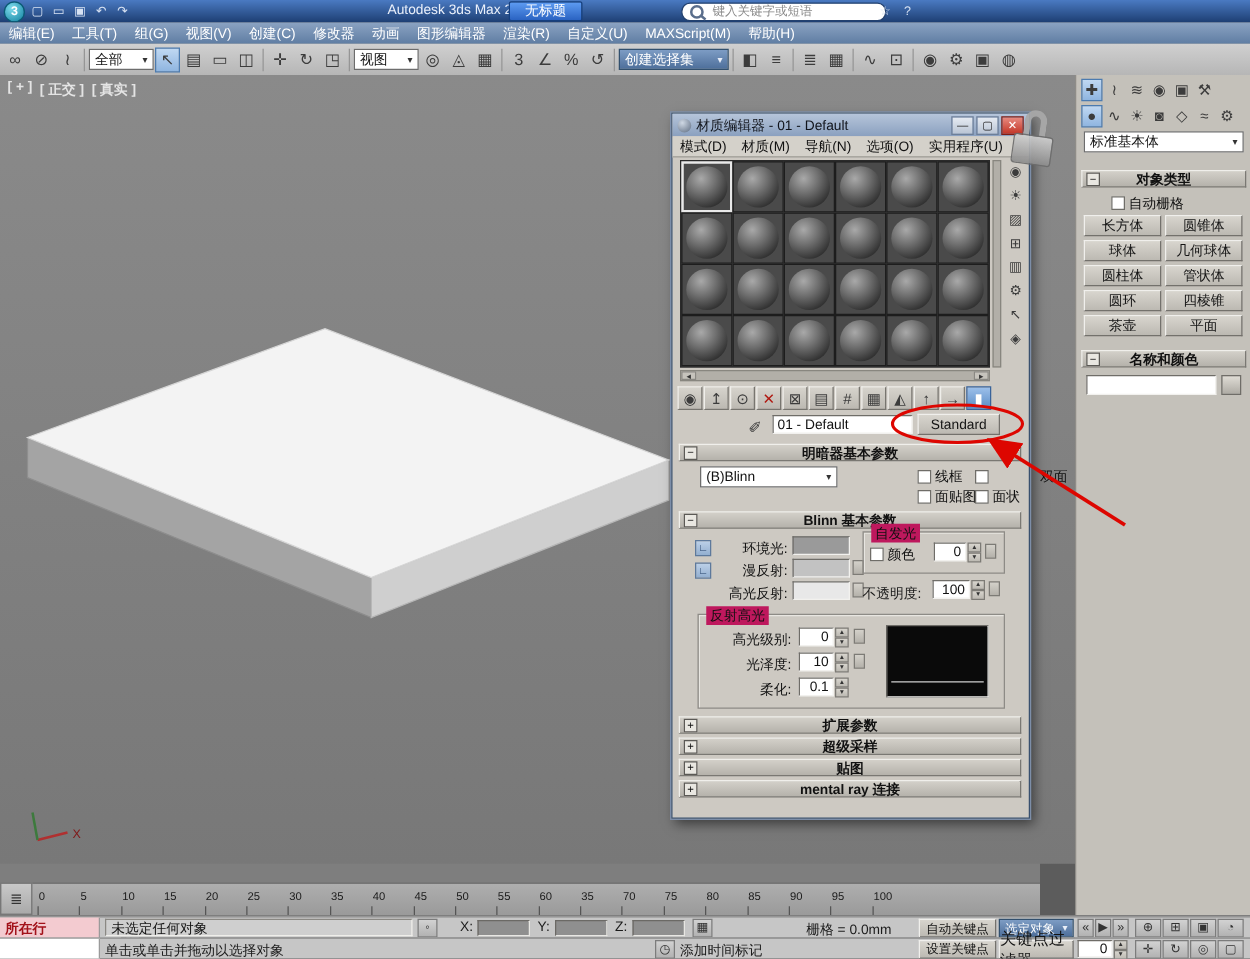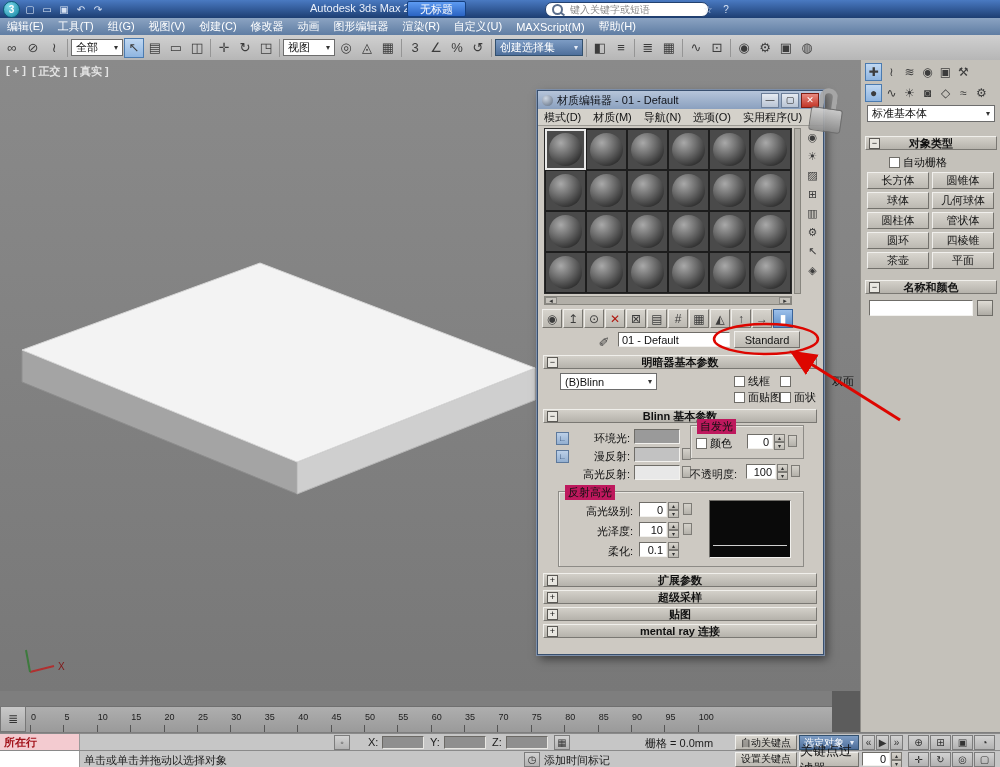--- a/index.html
+++ b/index.html
@@ -385,21 +385,21 @@
       <span>01 - Default</span>
     </div>
     <div class="pbtn" style="position:absolute;left:196px;top:240px;width:66px;height:17px;">
       <span>Standard</span>
     </div>
 
     <div class="rh" style="left:5px;top:264px;width:274px;">
       <span class="pm">−</span>
       <span>明暗器基本参数</span>
     </div>
-    <div class="dd" style="position:absolute;left:22px;top:282px;width:97px;">
+    <div class="dd" style="position:absolute;left:22px;top:282px;width:110px;">
       <span>(B)Blinn</span>
       <span class="ar">▾</span>
     </div>
     <label class="cklab" style="left:196px;top:283px;">
         <span class="cb"></span>
         <span>线框</span>
       </label>
     <label class="cklab" style="left:242px;top:283px;gap:41px;">
         <span class="cb"></span>
         <span>双面</span>
@@ -634,20 +634,23 @@
       <span class="tick">
         <i>100</i>
       </span>
     </div>
   <div class="abs gapdark"></div>
 
   <div class="abs srow" style="top:733px;">
     <div class="listen1">
         <span>所在行</span>
       </div>
+    <div class="sfield" style="left:84px;top:1px;width:246px;">
+        <span>未选定任何对象</span>
+      </div>
     <span class="navbtn" style="left:334px;top:1px;width:16px;">◦</span>
     <span class="stext" style="left:368px;top:2px;">X:</span>
     <div class="coord" style="left:382px;top:2px;"></div>
     <span class="stext" style="left:430px;top:2px;">Y:</span>
     <div class="coord" style="left:444px;top:2px;"></div>
     <span class="stext" style="left:492px;top:2px;">Z:</span>
     <div class="coord" style="left:506px;top:2px;"></div>
     <span class="navbtn" style="left:554px;top:1px;width:16px;">▦</span>
     <span class="stext" style="left:645px;top:2px;">栅格 = 0.0mm</span>
     <div class="pbtn keybtn" style="left:735px;top:1px;width:62px;">

